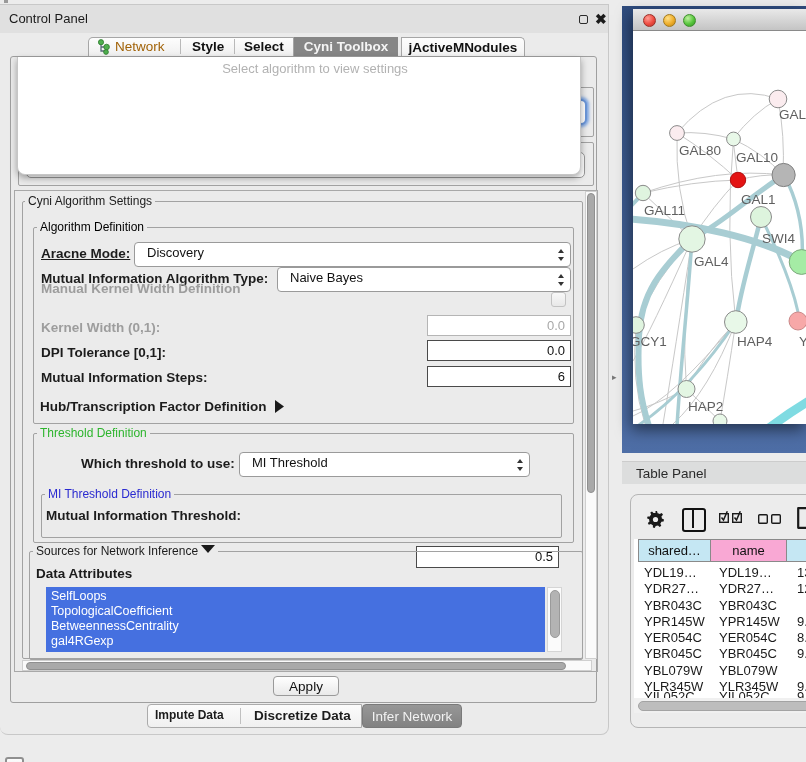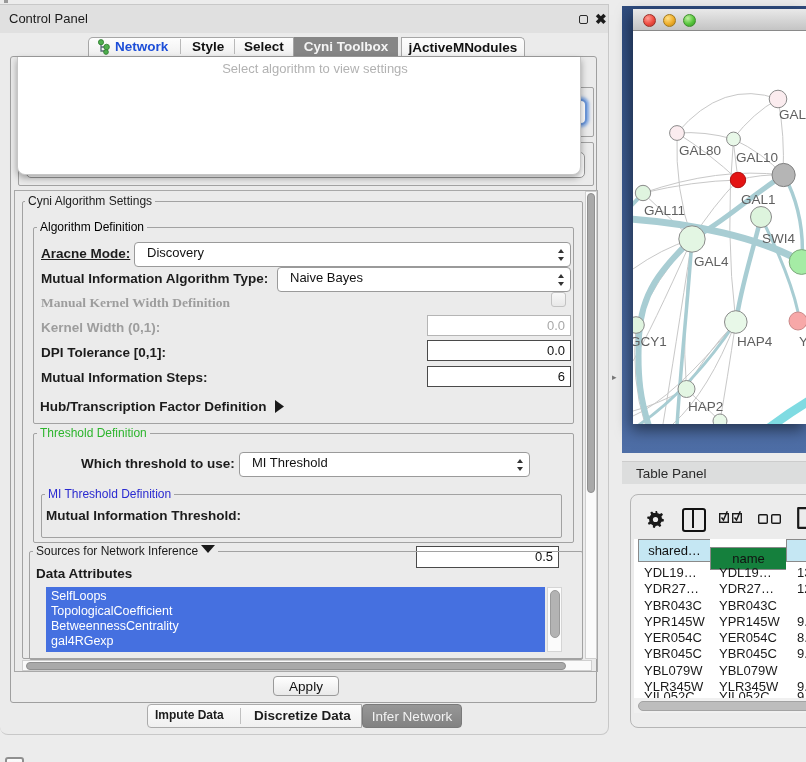--- a/index.html
+++ b/index.html
@@ -27,21 +27,21 @@
 <div class="abs" style="left:595px;top:11px;font-size:14px;font-weight:bold;color:#1b1b1b;">✖</div>
 
 <div class="abs" id="tabrow" style="left:88px;top:37px;height:19px;">
   <div class="abs" style="left:0;top:0;width:206px;height:19px;background:linear-gradient(#fdfdfd,#efefef);border:1px solid #a6a6a6;border-bottom:none;border-radius:5px 0 0 0;box-sizing:border-box;"></div>
   <svg class="abs" style="left:10px;top:2px;" width="14" height="16" viewBox="0 0 14 16">
     <path d="M3 4 L3 12 L7 12 M3 8 L7 8" stroke="#5a6b7a" stroke-width="1.3" fill="none"></path>
     <circle cx="3" cy="3.2" r="2.6" fill="#4faf4f" stroke="#2c7a2c" stroke-width="0.8"></circle>
     <circle cx="8.6" cy="8" r="2.8" fill="#4faf4f" stroke="#2c7a2c" stroke-width="0.8"></circle>
     <circle cx="8" cy="13" r="2.4" fill="#4faf4f" stroke="#2c7a2c" stroke-width="0.8"></circle>
   </svg>
-  <div class="abs" style="left:27px;top:2px;font-size:13.5px;font-weight:bold;color:#1d4ed8;">Network</div>
+  <div class="abs" style="left:27px;top:2px;font-size:13.5px;font-weight:normal;color:#a16207;">Network</div>
   <div class="abs" style="left:92px;top:2px;width:1px;height:15px;background:#b9b9b9;"></div>
   <div class="abs" style="left:104px;top:2px;font-size:13.5px;font-weight:bold;color:#111;">Style</div>
   <div class="abs" style="left:146px;top:2px;width:1px;height:15px;background:#b9b9b9;"></div>
   <div class="abs" style="left:156px;top:2px;font-size:13.5px;font-weight:bold;color:#111;">Select</div>
   <div class="abs" style="left:206px;top:0;width:104px;height:19px;background:#868686;color:#f4f4f4;font-size:13.5px;font-weight:bold;text-align:center;line-height:19px;">Cyni Toolbox</div>
   <div class="abs" style="left:313px;top:0;width:124px;height:19px;background:linear-gradient(#fdfdfd,#f3f3f3);border:1px solid #a6a6a6;border-bottom:none;border-radius:0 5px 0 0;box-sizing:border-box;color:#111;font-size:13.5px;font-weight:bold;text-align:center;line-height:19px;">jActiveMNodules</div>
 </div>
 
 <div class="abs" style="left:10px;top:56px;width:587px;height:647px;background:#ebebeb;border:1px solid #9f9f9f;border-radius:3px;box-sizing:border-box;"></div>
 
@@ -79,21 +79,21 @@
   </div>
 
 <div class="lbl abs" style="left:41px;top:271px;">Mutual Information Algorithm Type:</div>
 <div class="combo" style="left:277px;top:267px;width:292px;height:23px;">
     <span class="tx">Naive Bayes</span>
  <svg class="ar" viewBox="0 0 8 12">
       <path d="M4 0 L7 4 L1 4 Z M4 12 L7 8 L1 8 Z" fill="#333"></path>
     </svg>
   </div>
 
-<div class="lbl dis abs" style="left:41px;top:295px;font-family:Liberation Serif, serif;">Manual Kernel Width Definition</div>
+<div class="lbl dis abs" style="left:41px;top:281px;">Manual Kernel Width Definition</div>
 <div class="abs" style="left:551px;top:292px;width:15px;height:15px;background:linear-gradient(#f8f8f8,#e8e8e8);border:1px solid #c2c2c2;border-radius:3px;box-sizing:border-box;"></div>
 
 <div class="lbl dis abs" style="left:41px;top:320px;">Kernel Width (0,1):</div>
 <div class="field" style="left:427px;top:315px;width:142px;height:19px;border-color:#b5b5b5;color:#a8a8a8;">
     <span>0.0</span>
   </div>
 
 <div class="lbl abs" style="left:41px;top:345px;">DPI Tolerance [0,1]:</div>
 <div class="field" style="left:427px;top:340px;width:142px;height:19px;">
     <span>0.0</span>
@@ -250,21 +250,21 @@
   <svg class="abs" style="left:127px;top:18.5px;" width="23" height="10" viewBox="0 0 23 10">
     <rect x="0.7" y="0.7" width="8.6" height="8.6" fill="none" stroke="#1a1a1a" stroke-width="1.4" rx="1"></rect>
     <rect x="13.7" y="0.7" width="8.6" height="8.6" fill="none" stroke="#1a1a1a" stroke-width="1.4" rx="1"></rect>
   </svg>
   <svg class="abs" style="left:166px;top:12px;" width="20" height="22" viewBox="0 0 20 22">
     <path d="M1.2 1.2 L12 1.2 L17 6.2 L17 20.8 L1.2 20.8 Z" fill="#ececec" stroke="#1a1a1a" stroke-width="2.2" stroke-linejoin="round"></path>
   </svg>
 
   <div class="abs" style="left:3px;top:44px;width:187px;height:159px;background:#fff;"></div>
   <div class="abs" style="left:7px;top:44px;width:72px;height:23px;background:#c5e7f3;border:1px solid #8a8a8a;border-right:none;box-sizing:border-box;text-align:center;font-size:13px;color:#111;line-height:22px;">shared…</div>
-  <div class="abs" style="left:79px;top:52px;width:76px;height:23px;background:#15803d;border:1px solid #8a8a8a;border-right:none;box-sizing:border-box;text-align:center;font-size:13px;color:#111;line-height:22px;">name</div>
+  <div class="abs" style="left:79px;top:44px;width:76px;height:23px;background:#f9a8d4;border:1px solid #8a8a8a;border-right:none;box-sizing:border-box;text-align:center;font-size:13px;color:#111;line-height:22px;">name</div>
   <div class="abs" style="left:155px;top:44px;width:35px;height:23px;background:#c5e7f3;border:1px solid #8a8a8a;box-sizing:border-box;font-size:13px;color:#111;line-height:22px;padding-left:24px;">A</div>
   <div class="abs" style="left:3px;top:44px;width:187px;height:159px;overflow:hidden;">
     <div class="abs" style="left:10px;top:26px;font-size:13px;color:#1a1a1a;line-height:16.3px;white-space:pre;">YDL19…
 YDR27…
 YBR043C
 YPR145W
 YER054C
 YBR045C
 YBL079W
 YLR345W</div>

